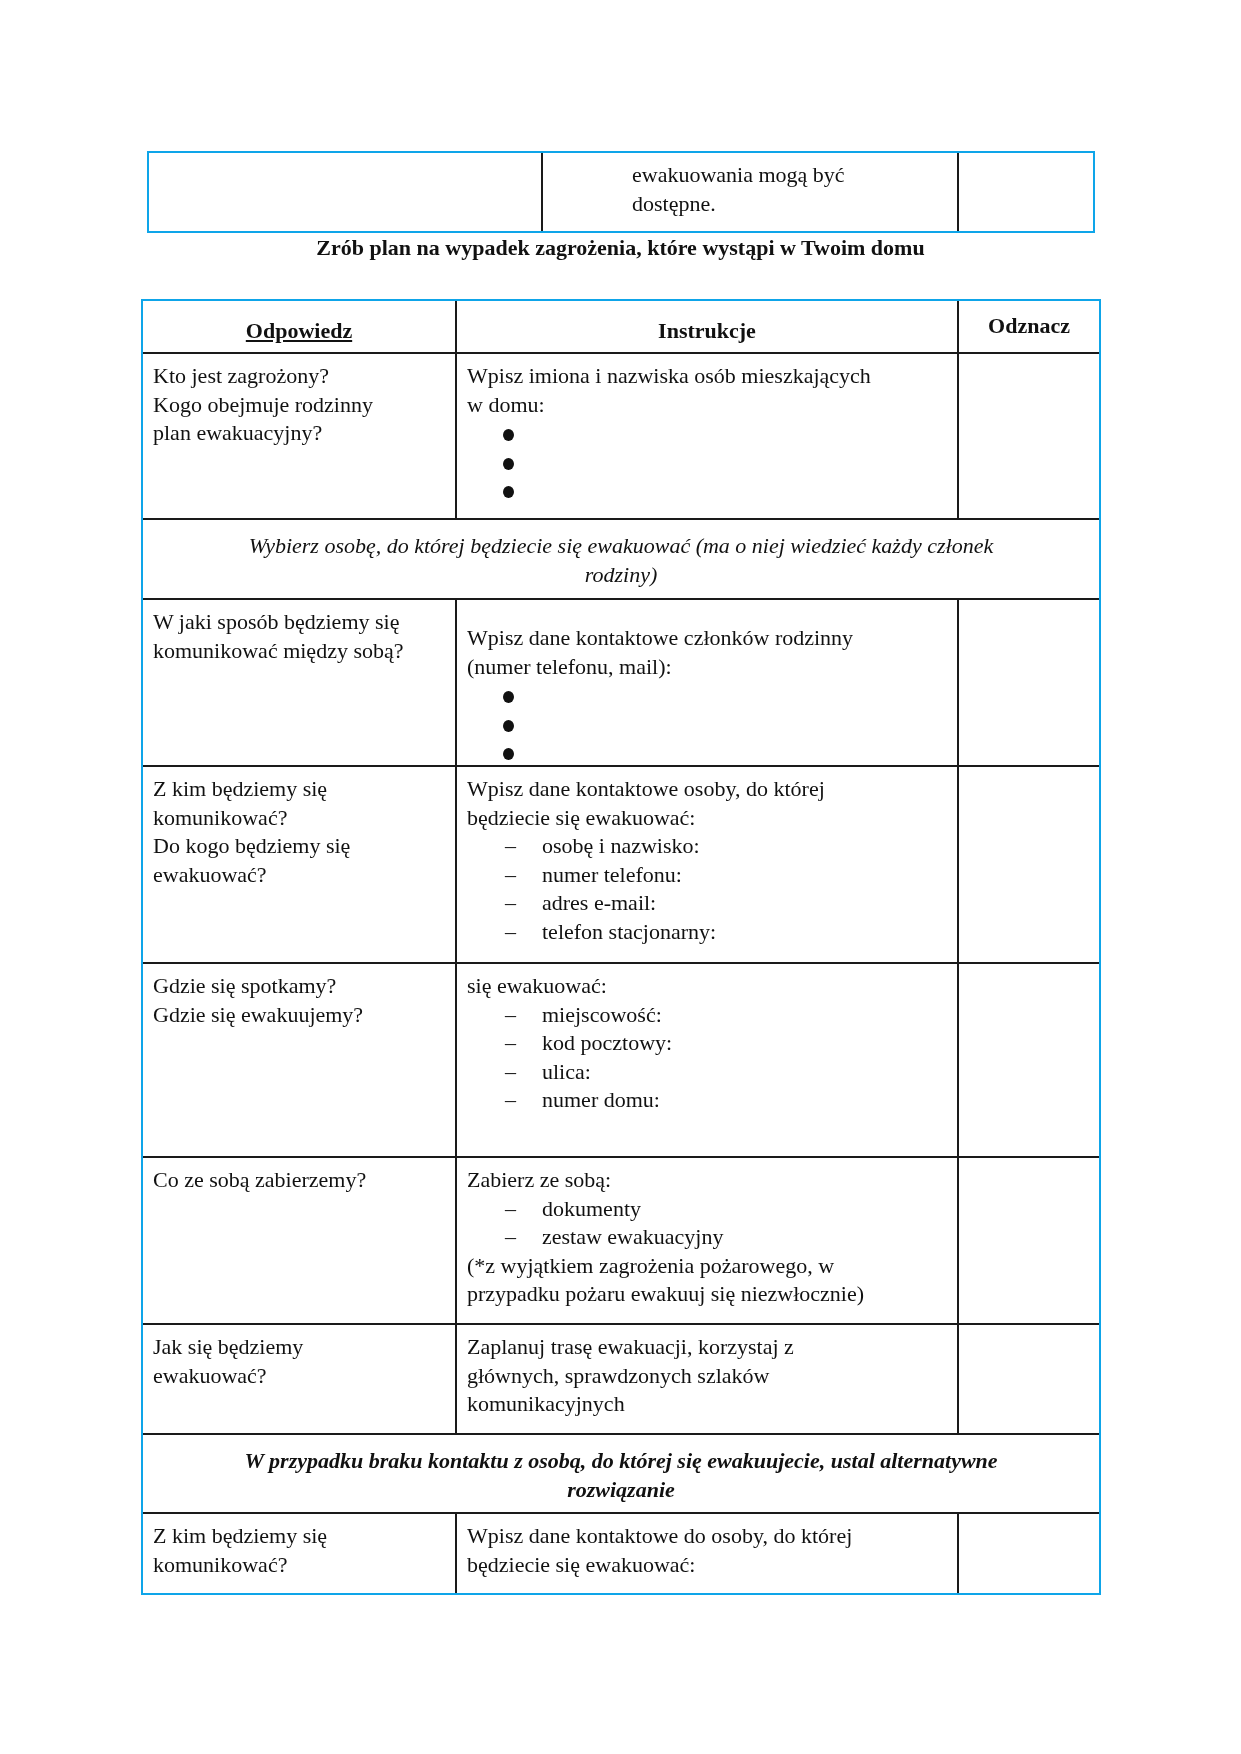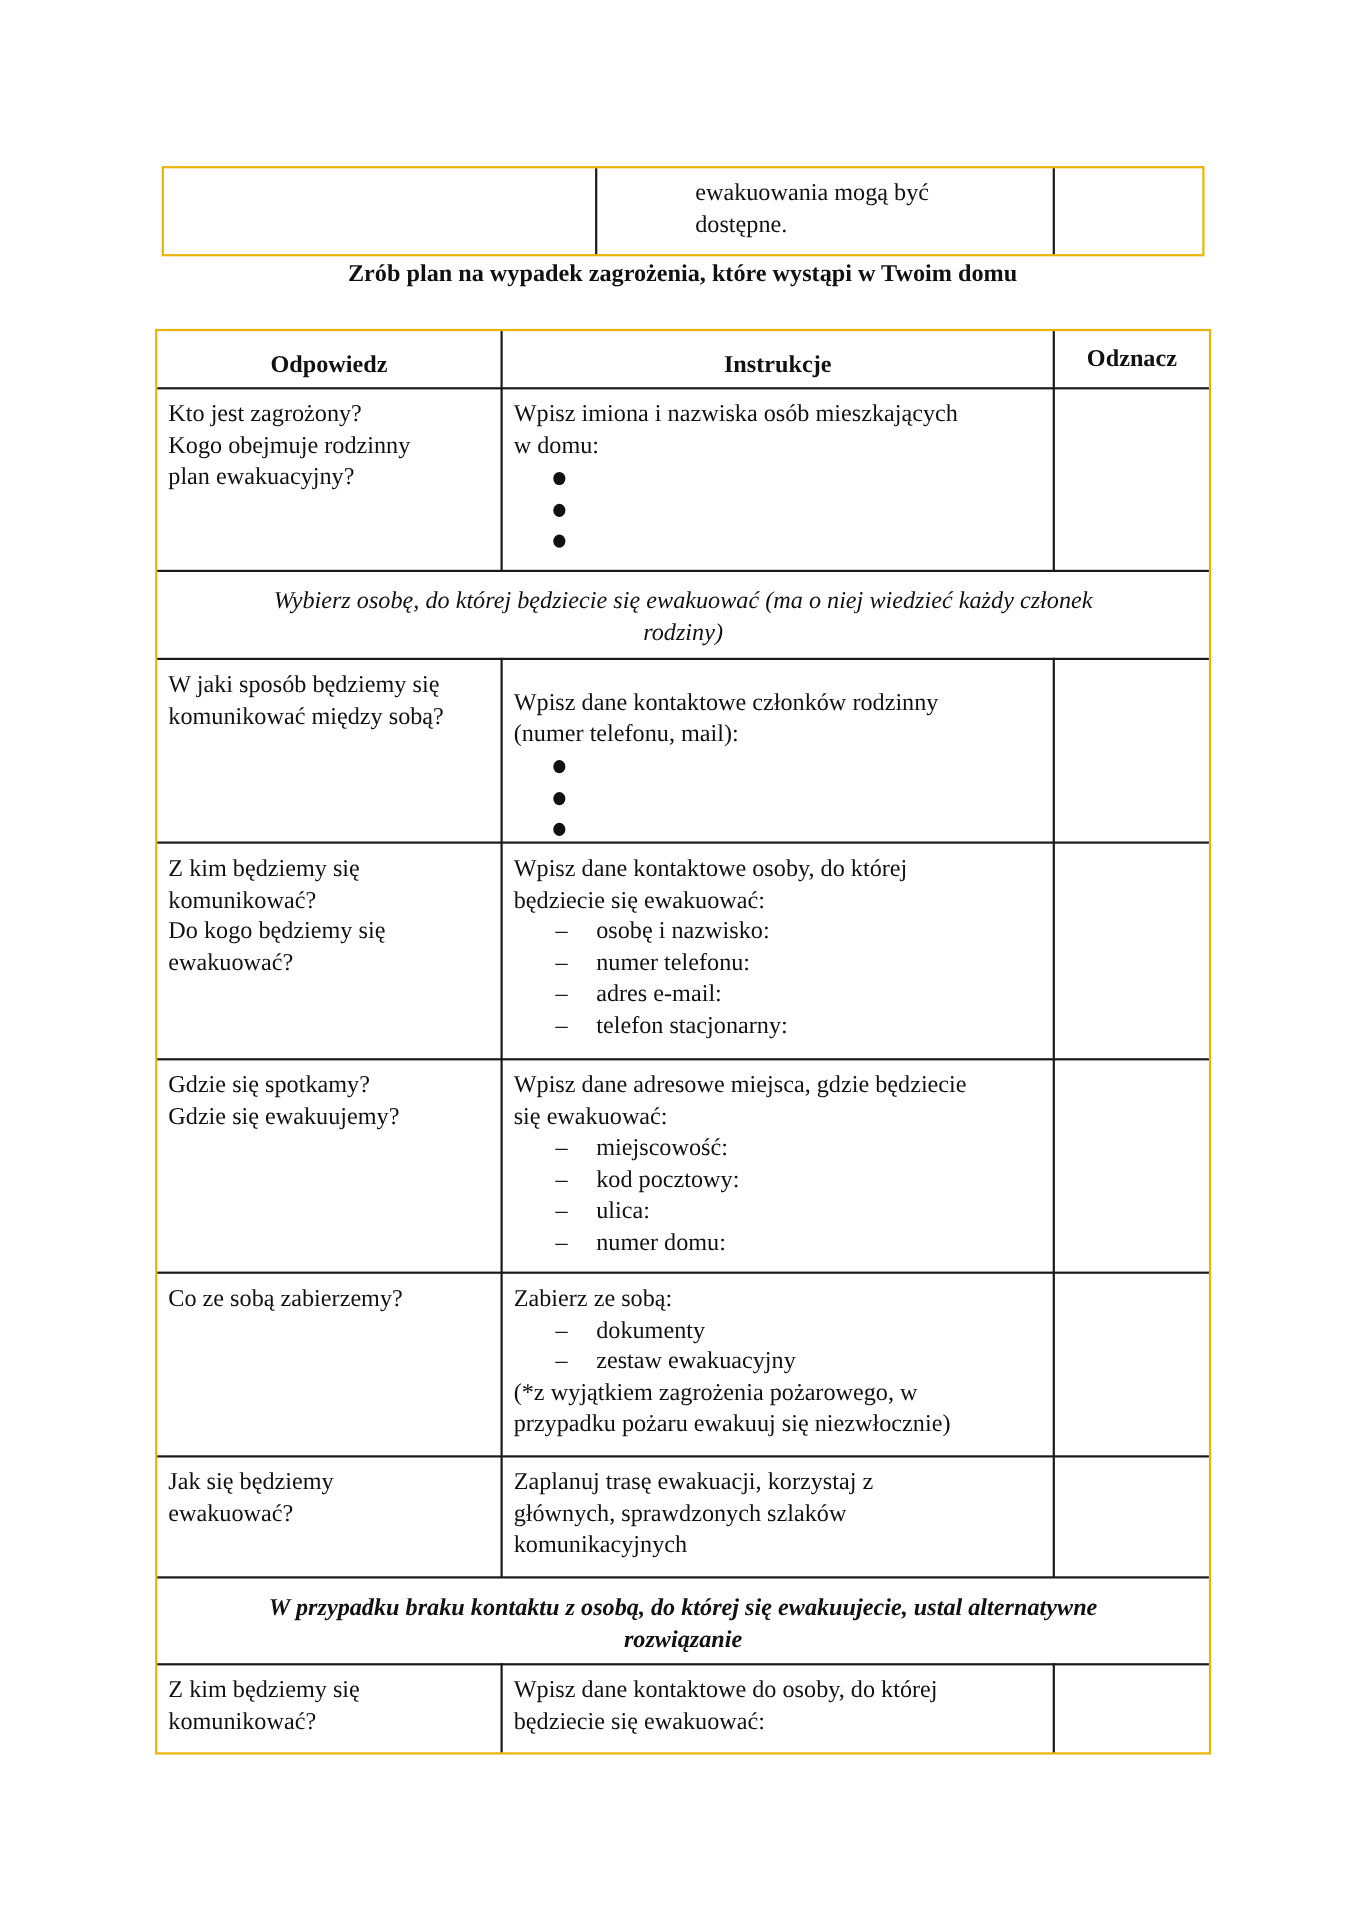--- a/index.html
+++ b/index.html
@@ -1,18 +1,18 @@
 <!DOCTYPE html>
 <html><head>
 <meta charset="utf-8">
 <style>
   html, body { margin: 0; padding: 0; background: #ffffff; }
   body { width: 1241px; height: 1754px; position: relative; overflow: hidden;
          font-family: "Liberation Serif", "DejaVu Serif", serif; color: #111111; }
-  .tbl { position: absolute; border: 2px solid #eab308; box-sizing: border-box; }
+  .tbl { position: absolute; border: 2px solid #0ea5e9; box-sizing: border-box; }
   .vline { position: absolute; top: 0; bottom: 0; width: 0; border-left: 2px solid #1a1a1a; }
   .hline { position: absolute; left: 0; right: 0; height: 0; border-top: 2.5px solid #1a1a1a; }
   .cell { position: absolute; box-sizing: border-box; font-size: 22px; line-height: 28.5px; }
   .txt { padding: 8px 10px 0 10px; }
   .hdr { font-weight: bold; text-align: center; display: flex; align-items: center; justify-content: center; font-size: 22px; }
   .merged { text-align: center; padding: 12px 30px 0 30px; font-style: italic; }
   .merged.bold { font-weight: bold; }
   .line { display: block; white-space: nowrap; }
   .bul { display: block; position: relative; height: 28.5px; }
   .bul .dot { position: absolute; left: 36px; top: 10px; width: 11px; height: 12px; border-radius: 50%; background: #111; }
@@ -49,21 +49,21 @@
   <div class="hline" style="top:1132px;"></div>
   <div class="hline" style="top:1211px;"></div>
 
   <div class="vline" style="left:312px; top:0; bottom:auto; height:218px;"></div>
   <div class="vline" style="left:814px; top:0; bottom:auto; height:218px;"></div>
   <div class="vline" style="left:312px; top:297px; bottom:auto; height:836px;"></div>
   <div class="vline" style="left:814px; top:297px; bottom:auto; height:836px;"></div>
   <div class="vline" style="left:312px; top:1211px; bottom:0;"></div>
   <div class="vline" style="left:814px; top:1211px; bottom:0;"></div>
 
-  <div class="cell hdr" style="left:0; top:0; width:312px; height:61px;">Odpowiedz</div>
+  <div class="cell hdr" style="left:0; top:0; width:312px; height:61px;text-decoration:underline;">Odpowiedz</div>
   <div class="cell hdr" style="left:314px; top:0; width:500px; height:61px;">Instrukcje</div>
   <div class="cell hdr" style="left:816px; top:0; width:140px; height:51px;">Odznacz</div>
 
   <div class="cell txt" style="left:0; top:53px; width:312px;">
     <span class="line">Kto jest zagrożony?</span>
     <span class="line">Kogo obejmuje rodzinny</span>
     <span class="line">plan ewakuacyjny?</span>
   </div>
   <div class="cell txt" style="left:314px; top:53px; width:500px;">
     <span class="line">Wpisz imiona i nazwiska osób mieszkających</span>
@@ -118,21 +118,20 @@
     <span class="dash"><span class="mark">–</span><span>adres e-mail:</span></span>
     <span class="dash"><span class="mark">–</span><span>telefon stacjonarny:</span></span>
   </div>
   <div class="cell" style="left:816px; top:466px; width:140px; height:195px;"></div>
 
   <div class="cell txt" style="left:0; top:663px; width:312px;">
     <span class="line">Gdzie się spotkamy?</span>
     <span class="line">Gdzie się ewakuujemy?</span>
   </div>
   <div class="cell txt" style="left:314px; top:663px; width:500px;">
-    <span class="line">Wpisz dane adresowe miejsca, gdzie będziecie</span>
     <span class="line">się ewakuować:</span>
     <span class="dash"><span class="mark">–</span><span>miejscowość:</span></span>
     <span class="dash"><span class="mark">–</span><span>kod pocztowy:</span></span>
     <span class="dash"><span class="mark">–</span><span>ulica:</span></span>
     <span class="dash"><span class="mark">–</span><span>numer domu:</span></span>
   </div>
   <div class="cell" style="left:816px; top:663px; width:140px; height:192px;"></div>
 
   <div class="cell txt" style="left:0; top:857px; width:312px;">
     <span class="line">Co ze sobą zabierzemy?</span>

